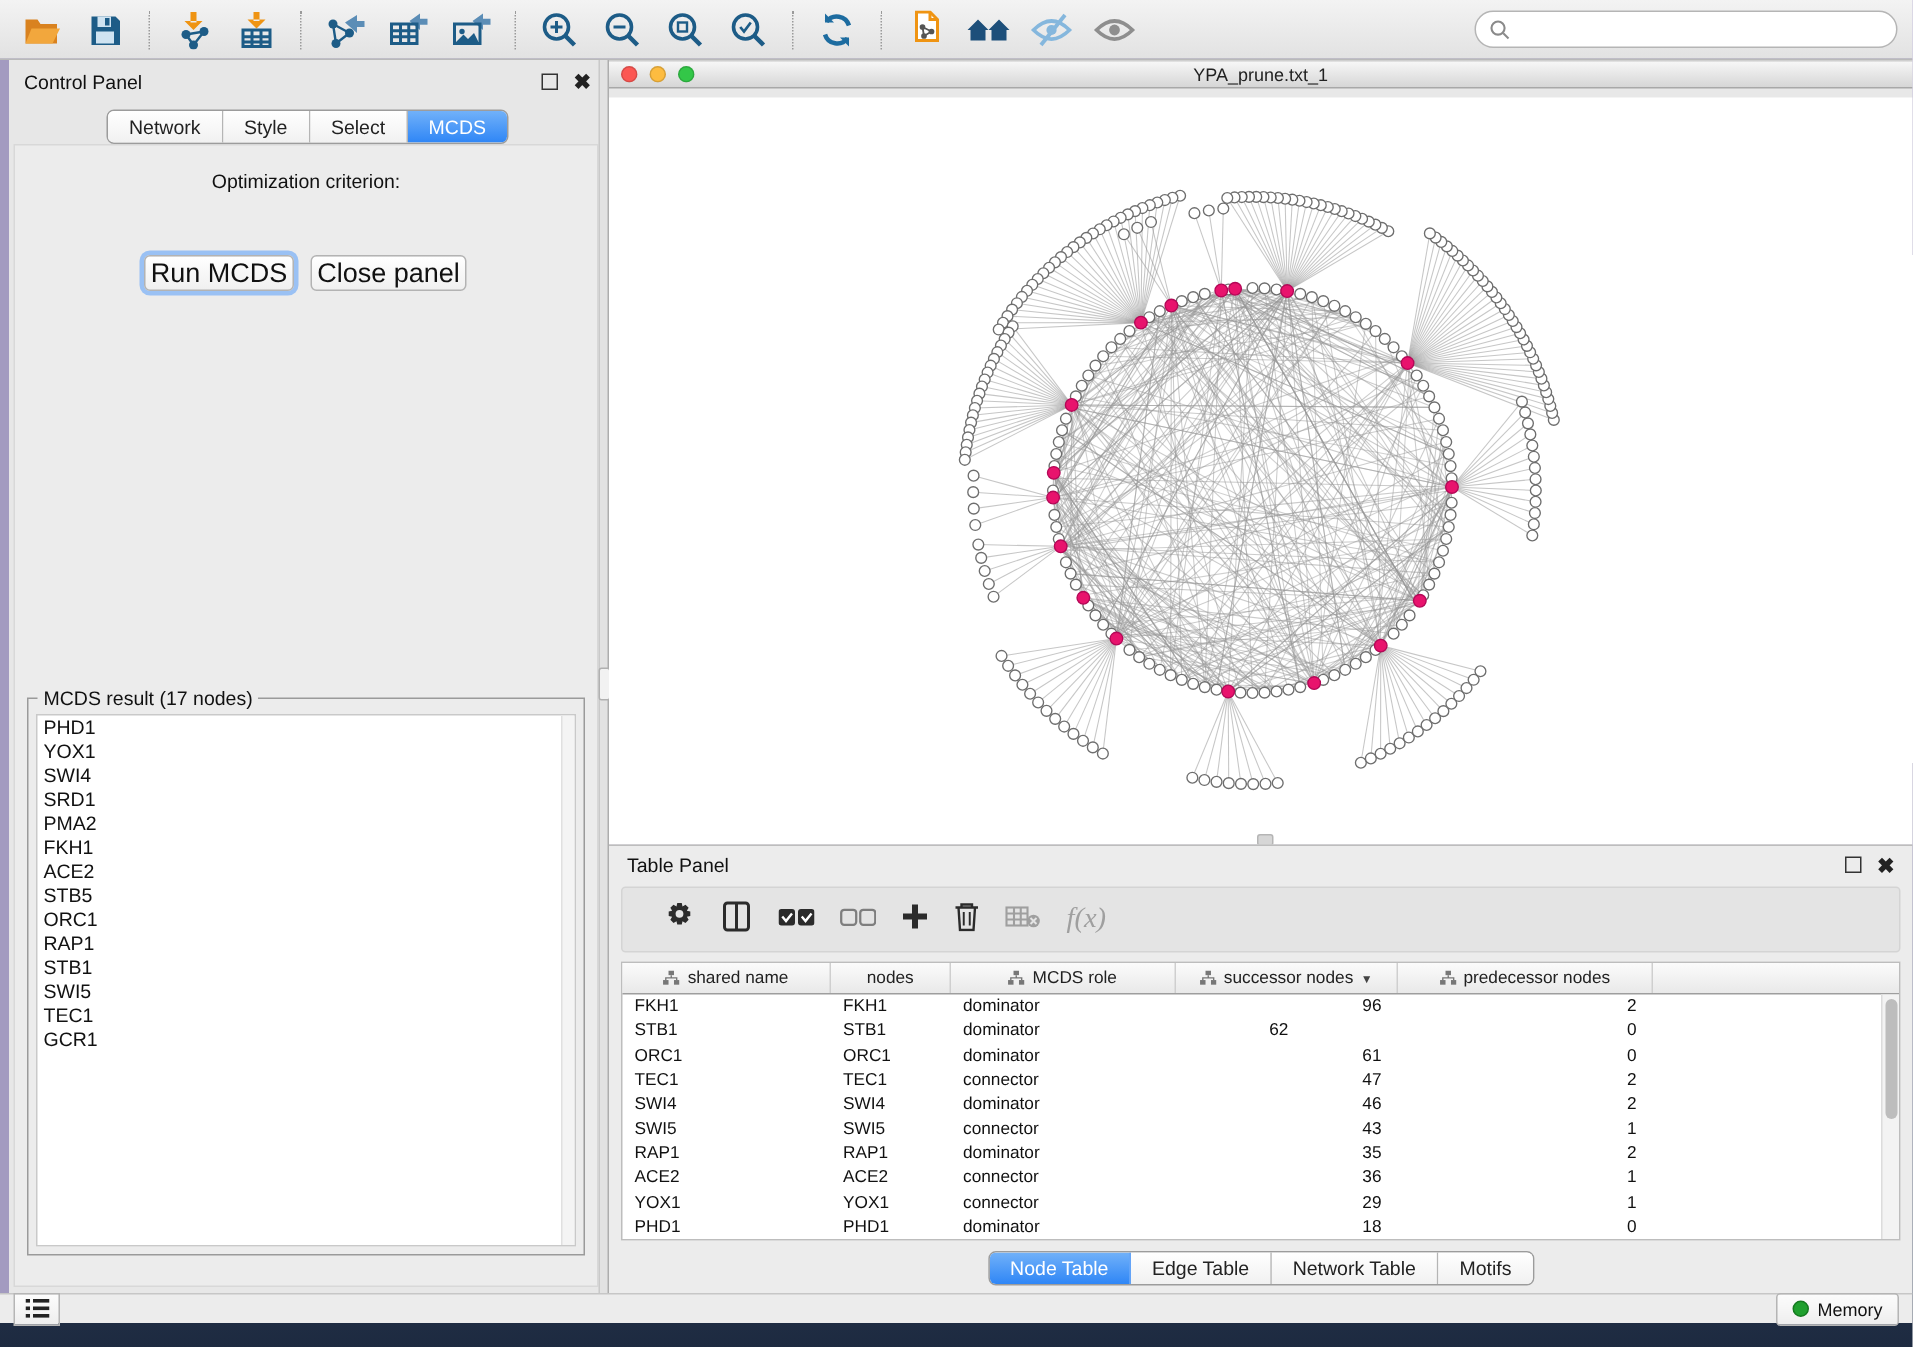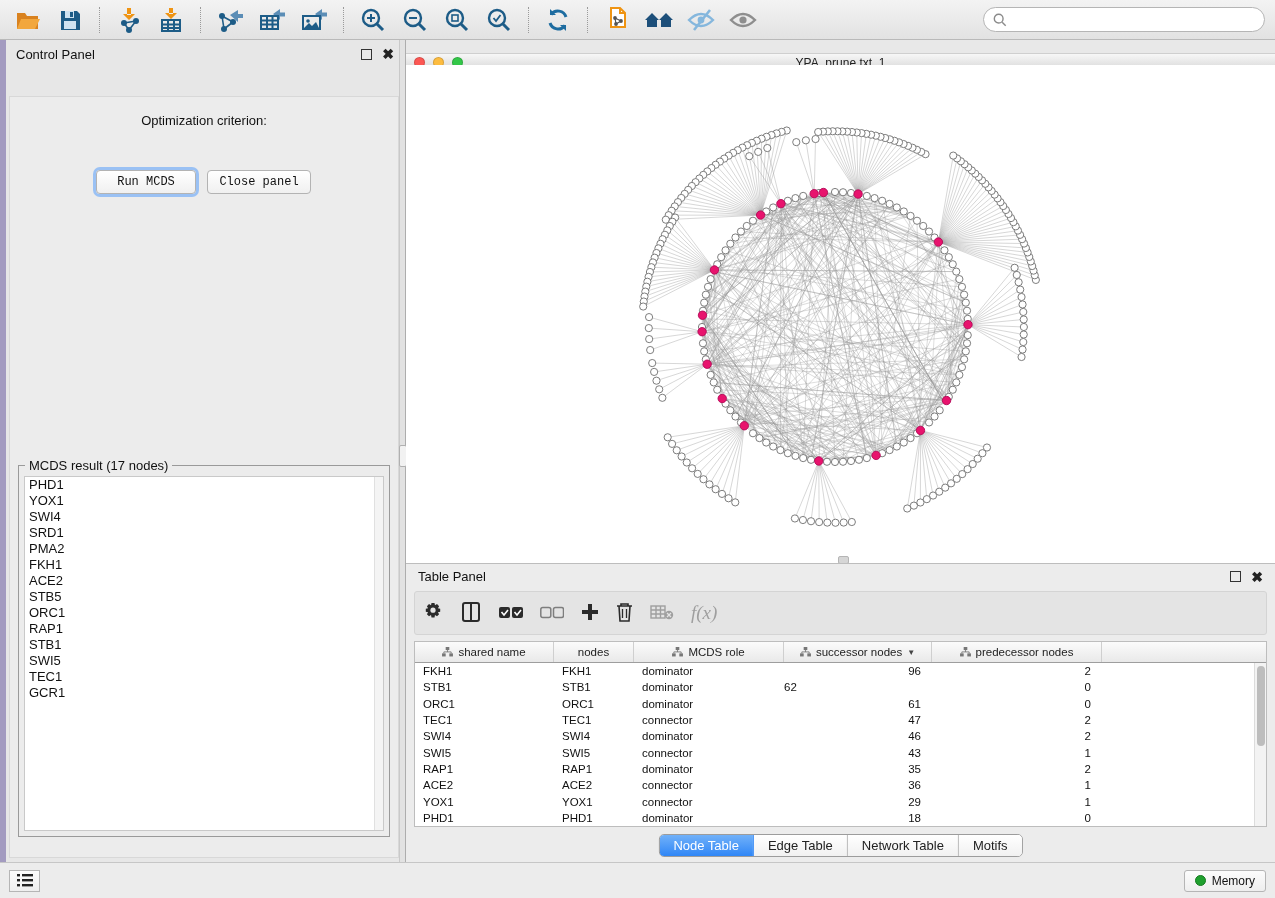--- a/index.html
+++ b/index.html
@@ -37,75 +37,75 @@
   #cp-body { position:absolute; left:3px; top:56px; width:390px; height:762px; background:#ececec;
     border:1px solid #d8d8d8; }
   #opt-label { position:absolute; top:16px; width:100%; text-align:center; font-size:13px; color:#111; }
   #criterion { position:absolute; left:38px; top:36px; width:313px; height:25px; background:#fff;
     border:1px solid #ababab; border-radius:4px; display:flex; align-items:center; font-size:13px; color:#111;
     padding-left:10px; }
   #criterion .stepper { margin-left:auto; width:20px; height:25px; border-radius:0 4px 4px 0;
     background:linear-gradient(#79b6fb,#2f7cf6); color:#fff; font-size:7px; display:flex; flex-direction:column;
     align-items:center; justify-content:center; line-height:1.1; }
   .push-btn { height:24px; background:linear-gradient(#ffffff,#f0f0f0); border:1px solid #b3b3b3;
-    border-radius:4px; font-size:12px; color:#111; display:flex; align-items:center; justify-content:center;
-    font-family:Liberation Mono, monospace;text-align:center; }
+    border-radius:4px; font-size:18px; color:#111; display:flex; align-items:center; justify-content:center;
+    font-family:Liberation Sans, sans-serif;text-align:center; }
   #run-btn { position:absolute; left:86px; top:73px; width:100px;
     box-shadow:0 0 0 3px rgba(100,165,250,.6); }
   #close-btn { position:absolute; left:197px; top:73px; width:104px; }
   #result-box { position:absolute; left:8px; top:368px; width:372px; height:372px;
     border:1px solid #9a9a9a; background:#ececec; }
   #result-legend { position:absolute; top:-8px; left:6px; background:#ececec; padding:0 4px;
     font-size:13px; color:#111; }
   #result-list { position:absolute; left:5px; top:10px; width:360px; height:355px; background:#fff;
     border:1px solid #c9c9c9; overflow:hidden; }
   #result-scroll { position:absolute; right:0; top:0; width:9px; height:100%; background:#f4f4f4; border-left:1px solid #e0e0e0; }
   .result-item { font-size:13px; color:#111; line-height:16px; padding-left:4px; }
 
   
   #v-splitter { left:399px; top:40px; width:7px; height:822px; background:#e2e2e2; border-left:1px solid #c9c9c9; border-right:1px solid #adadad;}
   #v-handle { position:absolute; left:-1px; top:405px; width:8px; height:22px; background:#f2f2f2; border:1px solid #b0b0b0; border-radius:2px;}
 
   
   #network-window { left:406px; top:40px; width:869px; height:523px; background:#e8e8e8; }
-  #net-titlebar { position:absolute; left:0; top:13px; width:100%; height:19px;
+  #net-titlebar { position:absolute; left:0; top:0; width:100%; height:19px;
     background:linear-gradient(#f7f7f7,#d6d6d6); border-top:1px solid #cfcfcf; border-bottom:1px solid #a8a8a8;
     display:flex; align-items:center; }
   .light { width:11px; height:11px; border-radius:50%; margin-left:8px; border:1px solid rgba(0,0,0,.15); }
   #net-title { position:absolute; width:100%; text-align:center; font-size:12px; color:#222; }
   #net-canvas { position:absolute; left:0; top:25px; width:869px; height:498px; background:#fff; }
   #h-handle { left:838px; top:556px; width:11px; height:8px; background:#d6d6d6; border:1px solid #b5b5b5; border-radius:2px; }
 
   
   #table-panel { left:406px; top:563px; width:869px; height:299px; background:#ececec; border-top:1px solid #bdbdbd; }
   #tp-header { position:absolute; left:0; top:0; width:100%; height:25px; display:flex; align-items:center; padding:0 12px; }
   #tp-title { font-size:13px; color:#111; }
   #tp-toolbar { position:absolute; left:8px; top:27px; width:853px; height:44px; background:#e4e4e4;
-    border:1px solid #d4d4d4; border-radius:3px; display:flex; align-items:center; padding:0 8px; gap:17px; }
+    border:1px solid #d4d4d4; border-radius:3px; display:flex; align-items:center; padding:0 28px; gap:17px; }
   .tp-icon { font-size:19px; color:#2b2b2b; line-height:1; }
   .tp-icon.disabled { color:#9f9f9f; }
   #fx-icon { font-family:"Liberation Serif", serif; font-style:italic; font-size:19px; color:#9f9f9f; }
 
   #data-table { position:absolute; left:8px; top:77px; width:853px; height:186px; background:#fff; border:1px solid #bdbdbd; }
   #thead { position:absolute; left:0; top:0; width:100%; height:21px; display:flex;
     background:linear-gradient(#fbfbfb,#e9e9e9); border-bottom:1px solid #9e9e9e; }
   .th { display:flex; align-items:center; justify-content:center; gap:5px; border-right:1px solid #cfcfcf;
     font-size:11.5px; color:#222; overflow:hidden; }
   .th:last-child { border-right:none; }
   .tree-ic { width:11px; height:10px; flex:none; }
   .sort-ic { font-size:8px; color:#444; }
   #tbody { position:absolute; left:0; top:21px; width:100%; }
   .tr { display:flex; height:16.3px; align-items:center; }
   .td { font-size:11.5px; color:#111; overflow:hidden; white-space:nowrap; }
   #tbl-scroll { position:absolute; right:0; top:21px; width:12px; height:163px; background:#f3f3f3; border-left:1px solid #dcdcdc; }
   #tbl-thumb { position:absolute; left:1.5px; top:3px; width:8px; height:80px; background:#bdbdbd; border-radius:4px; }
   #tp-tabs { position:absolute; top:270px; left:50%; transform:translateX(-50%); }
 
   
-  #status-bar { left:0; top:862px; width:1275px; height:36px; background:#ececec; border-top:1px solid #c6c6c6;
+  #status-bar { left:0; top:862px; width:1275px; height:20px; background:#ececec; border-top:1px solid #c6c6c6;
     display:flex; align-items:center; padding:0 9px; }
   #list-btn { width:31px; height:22px; background:linear-gradient(#fcfcfc,#eee); border:1px solid #b5b5b5;
     display:flex; align-items:center; justify-content:center; }
   #memory-btn { margin-left:auto; height:22px; background:linear-gradient(#fcfcfc,#eee); border:1px solid #b5b5b5;
     border-radius:3px; display:flex; align-items:center; gap:6px; padding:0 10px; font-size:12px; color:#111; }
   #memory-dot { width:11px; height:11px; border-radius:50%; background:#1fA02e; border:1px solid #157a20; }
 </style>
 </head>
 <body>
 
@@ -250,20 +250,26 @@
 <div id="left-strip" class="abs"></div>
 
 <div id="control-panel" class="abs">
   <div id="cp-header">
     <span id="cp-title">Control Panel</span>
     <span class="panel-ctrl">
       <span class="float-icon"></span>
       <span class="close-icon">✖</span>
     </span>
   </div>
+  <div id="cp-tabs" class="seg-bar">
+      <div class="seg">Network</div>
+      <div class="seg">Style</div>
+      <div class="seg">Select</div>
+      <div class="seg sel">MCDS</div>
+    </div>
   <div id="cp-body">
     <div id="opt-label">Optimization criterion:</div>
     <div id="run-btn" class="push-btn">Run MCDS</div>
     <div id="close-btn" class="push-btn">Close panel</div>
     <div id="result-box">
       <span id="result-legend">MCDS result (17 nodes)</span>
       <div id="result-list">
         <div class="result-item">PHD1</div>
           <div class="result-item">YOX1</div>
           <div class="result-item">SWI4</div>
@@ -1243,21 +1249,21 @@
           <div class="td" style="width: 80px; text-align: left; padding: 0px 0px 0px 8px;">FKH1</div>
           <div class="td" style="width: 150px; text-align: left; padding: 0px 0px 0px 8px;">dominator</div>
           <div class="td" style="width: 148px; text-align: right; padding: 0px 11px 0px 0px;">96</div>
           <div class="td" style="width: 170px; text-align: right; padding: 0px 11px 0px 0px;">2</div>
           <div class="td" style="width: 152px; text-align: left; padding: 0px 0px 0px 8px;"></div>
         </div>
         <div class="tr">
           <div class="td" style="width: 139px; text-align: left; padding: 0px 0px 0px 8px;">STB1</div>
           <div class="td" style="width: 80px; text-align: left; padding: 0px 0px 0px 8px;">STB1</div>
           <div class="td" style="width: 150px; text-align: left; padding: 0px 0px 0px 8px;">dominator</div>
-          <div class="td" style="width: 148px; text-align: left; padding: 0px 11px 0px 0px;">62</div>
+          <div class="td" style="width: 148px; text-align: center; padding: 0px 11px 0px 0px;">62</div>
           <div class="td" style="width: 170px; text-align: right; padding: 0px 11px 0px 0px;">0</div>
           <div class="td" style="width: 152px; text-align: left; padding: 0px 0px 0px 8px;"></div>
         </div>
         <div class="tr">
           <div class="td" style="width: 139px; text-align: left; padding: 0px 0px 0px 8px;">ORC1</div>
           <div class="td" style="width: 80px; text-align: left; padding: 0px 0px 0px 8px;">ORC1</div>
           <div class="td" style="width: 150px; text-align: left; padding: 0px 0px 0px 8px;">dominator</div>
           <div class="td" style="width: 148px; text-align: right; padding: 0px 11px 0px 0px;">61</div>
           <div class="td" style="width: 170px; text-align: right; padding: 0px 11px 0px 0px;">0</div>
           <div class="td" style="width: 152px; text-align: left; padding: 0px 0px 0px 8px;"></div>

